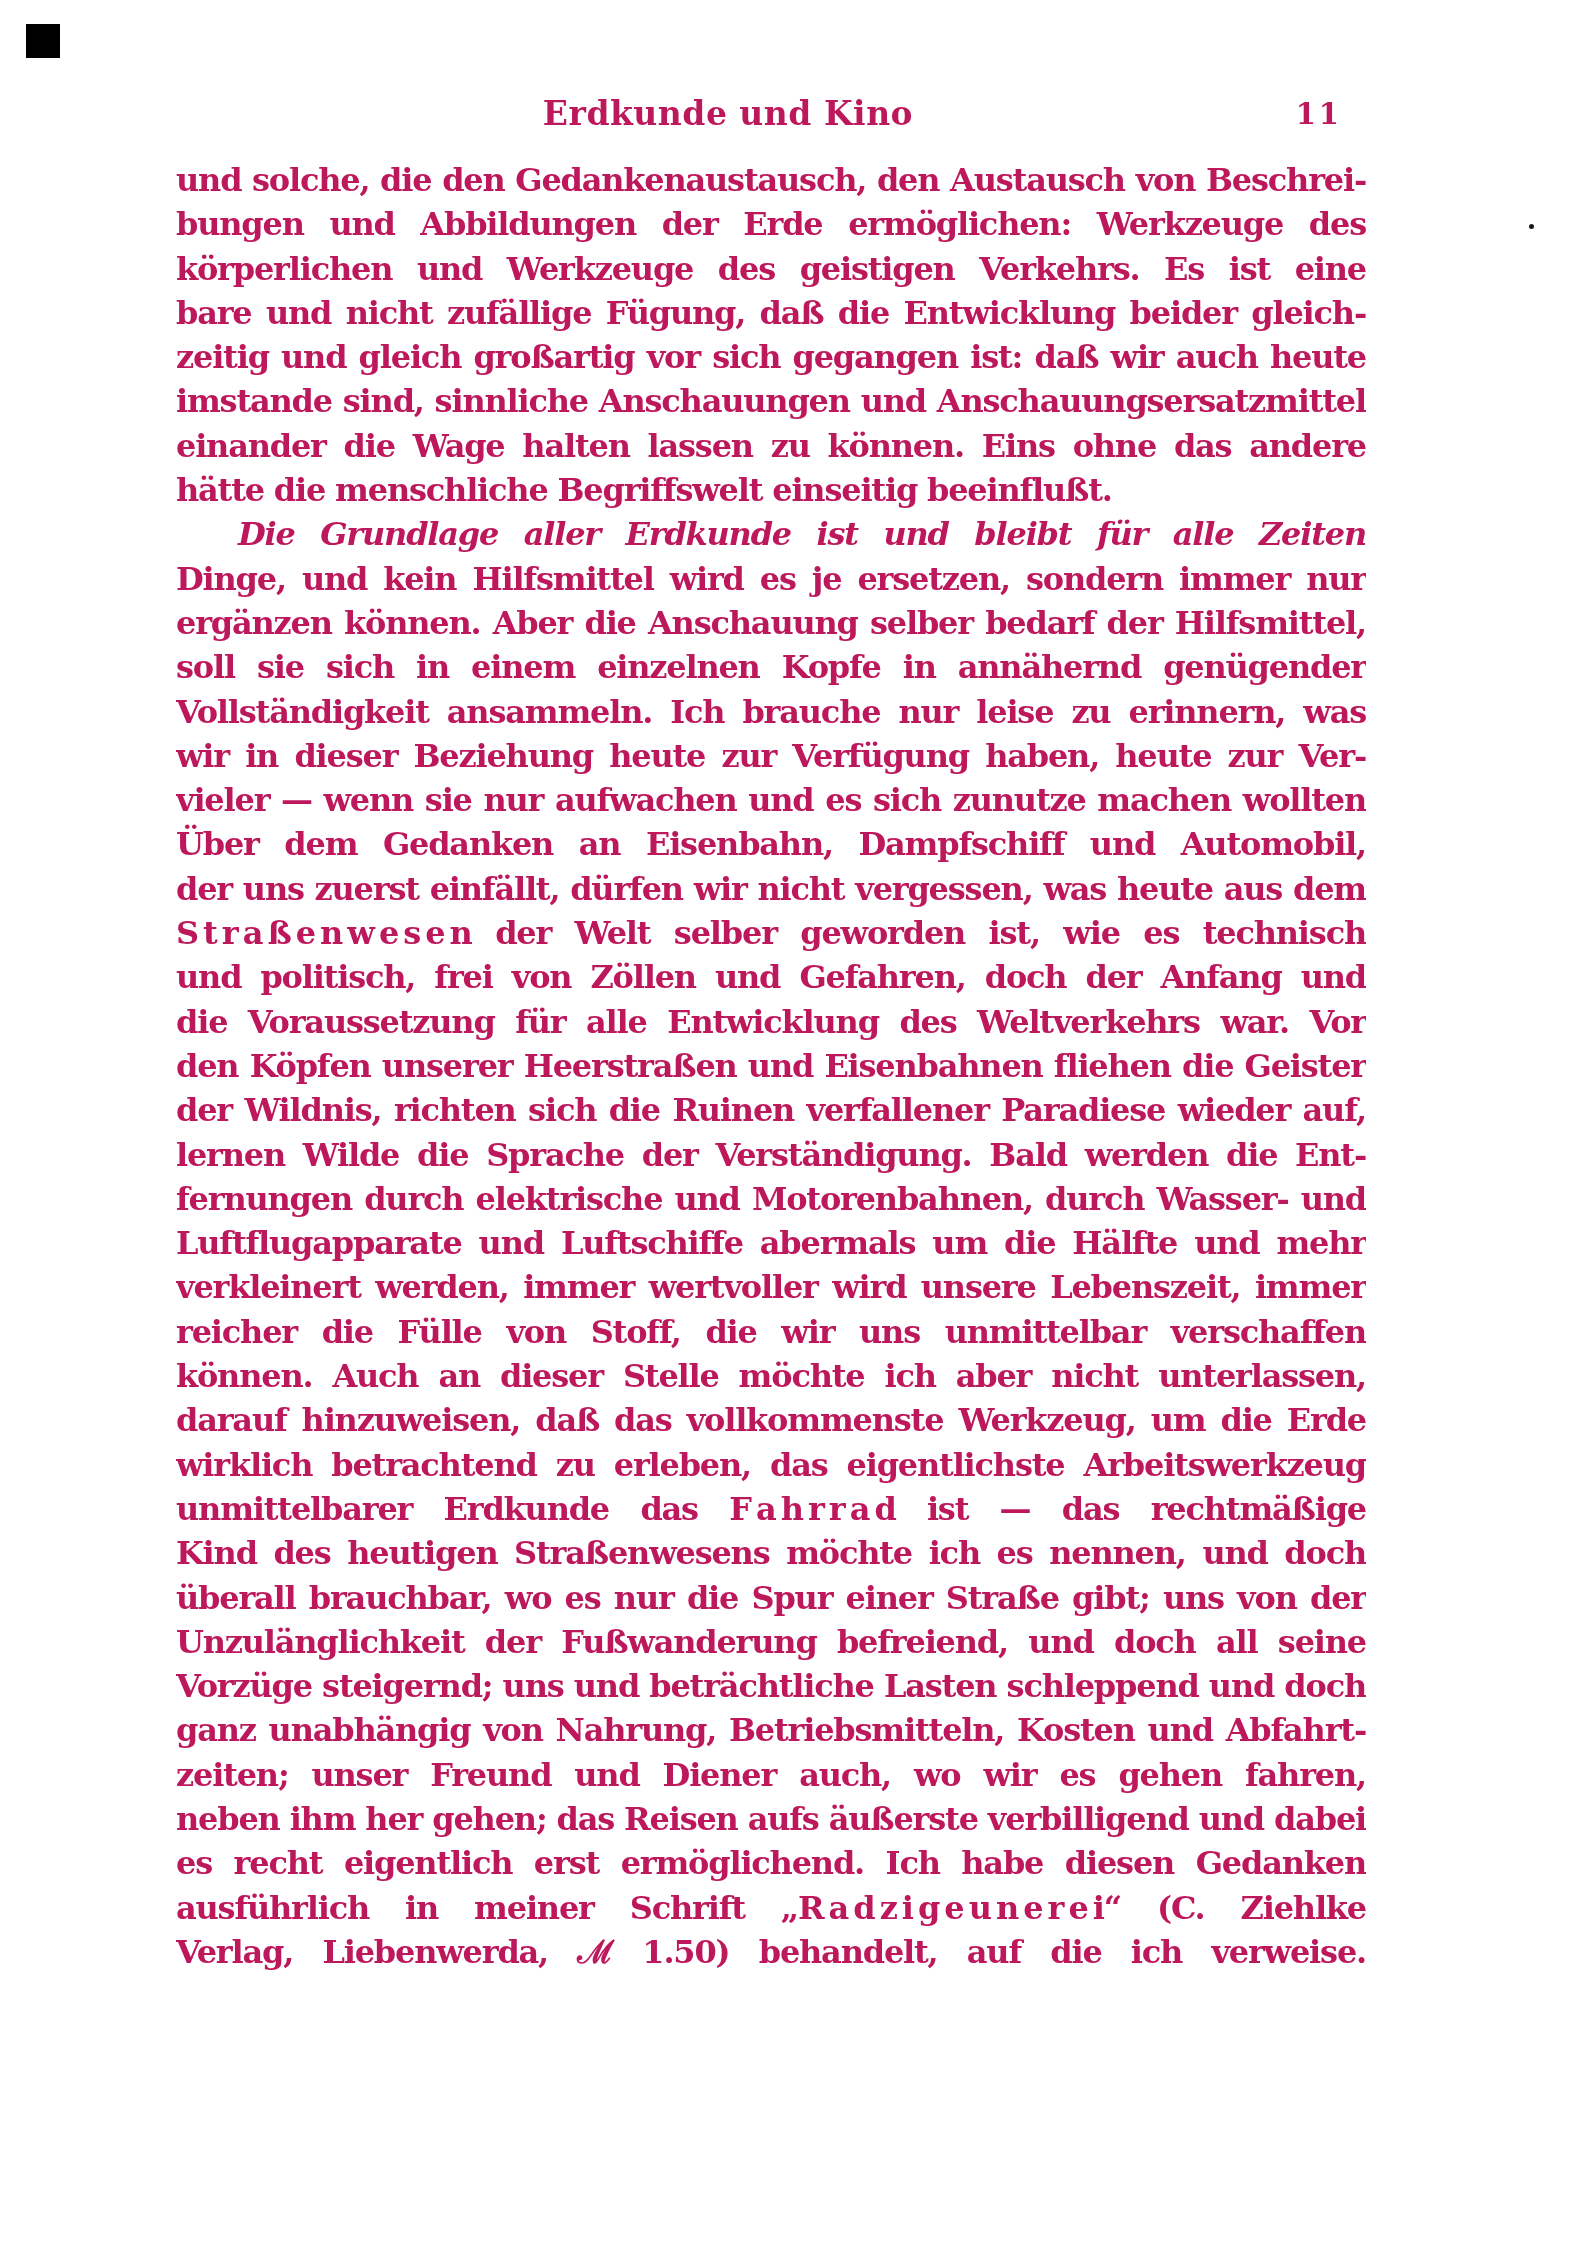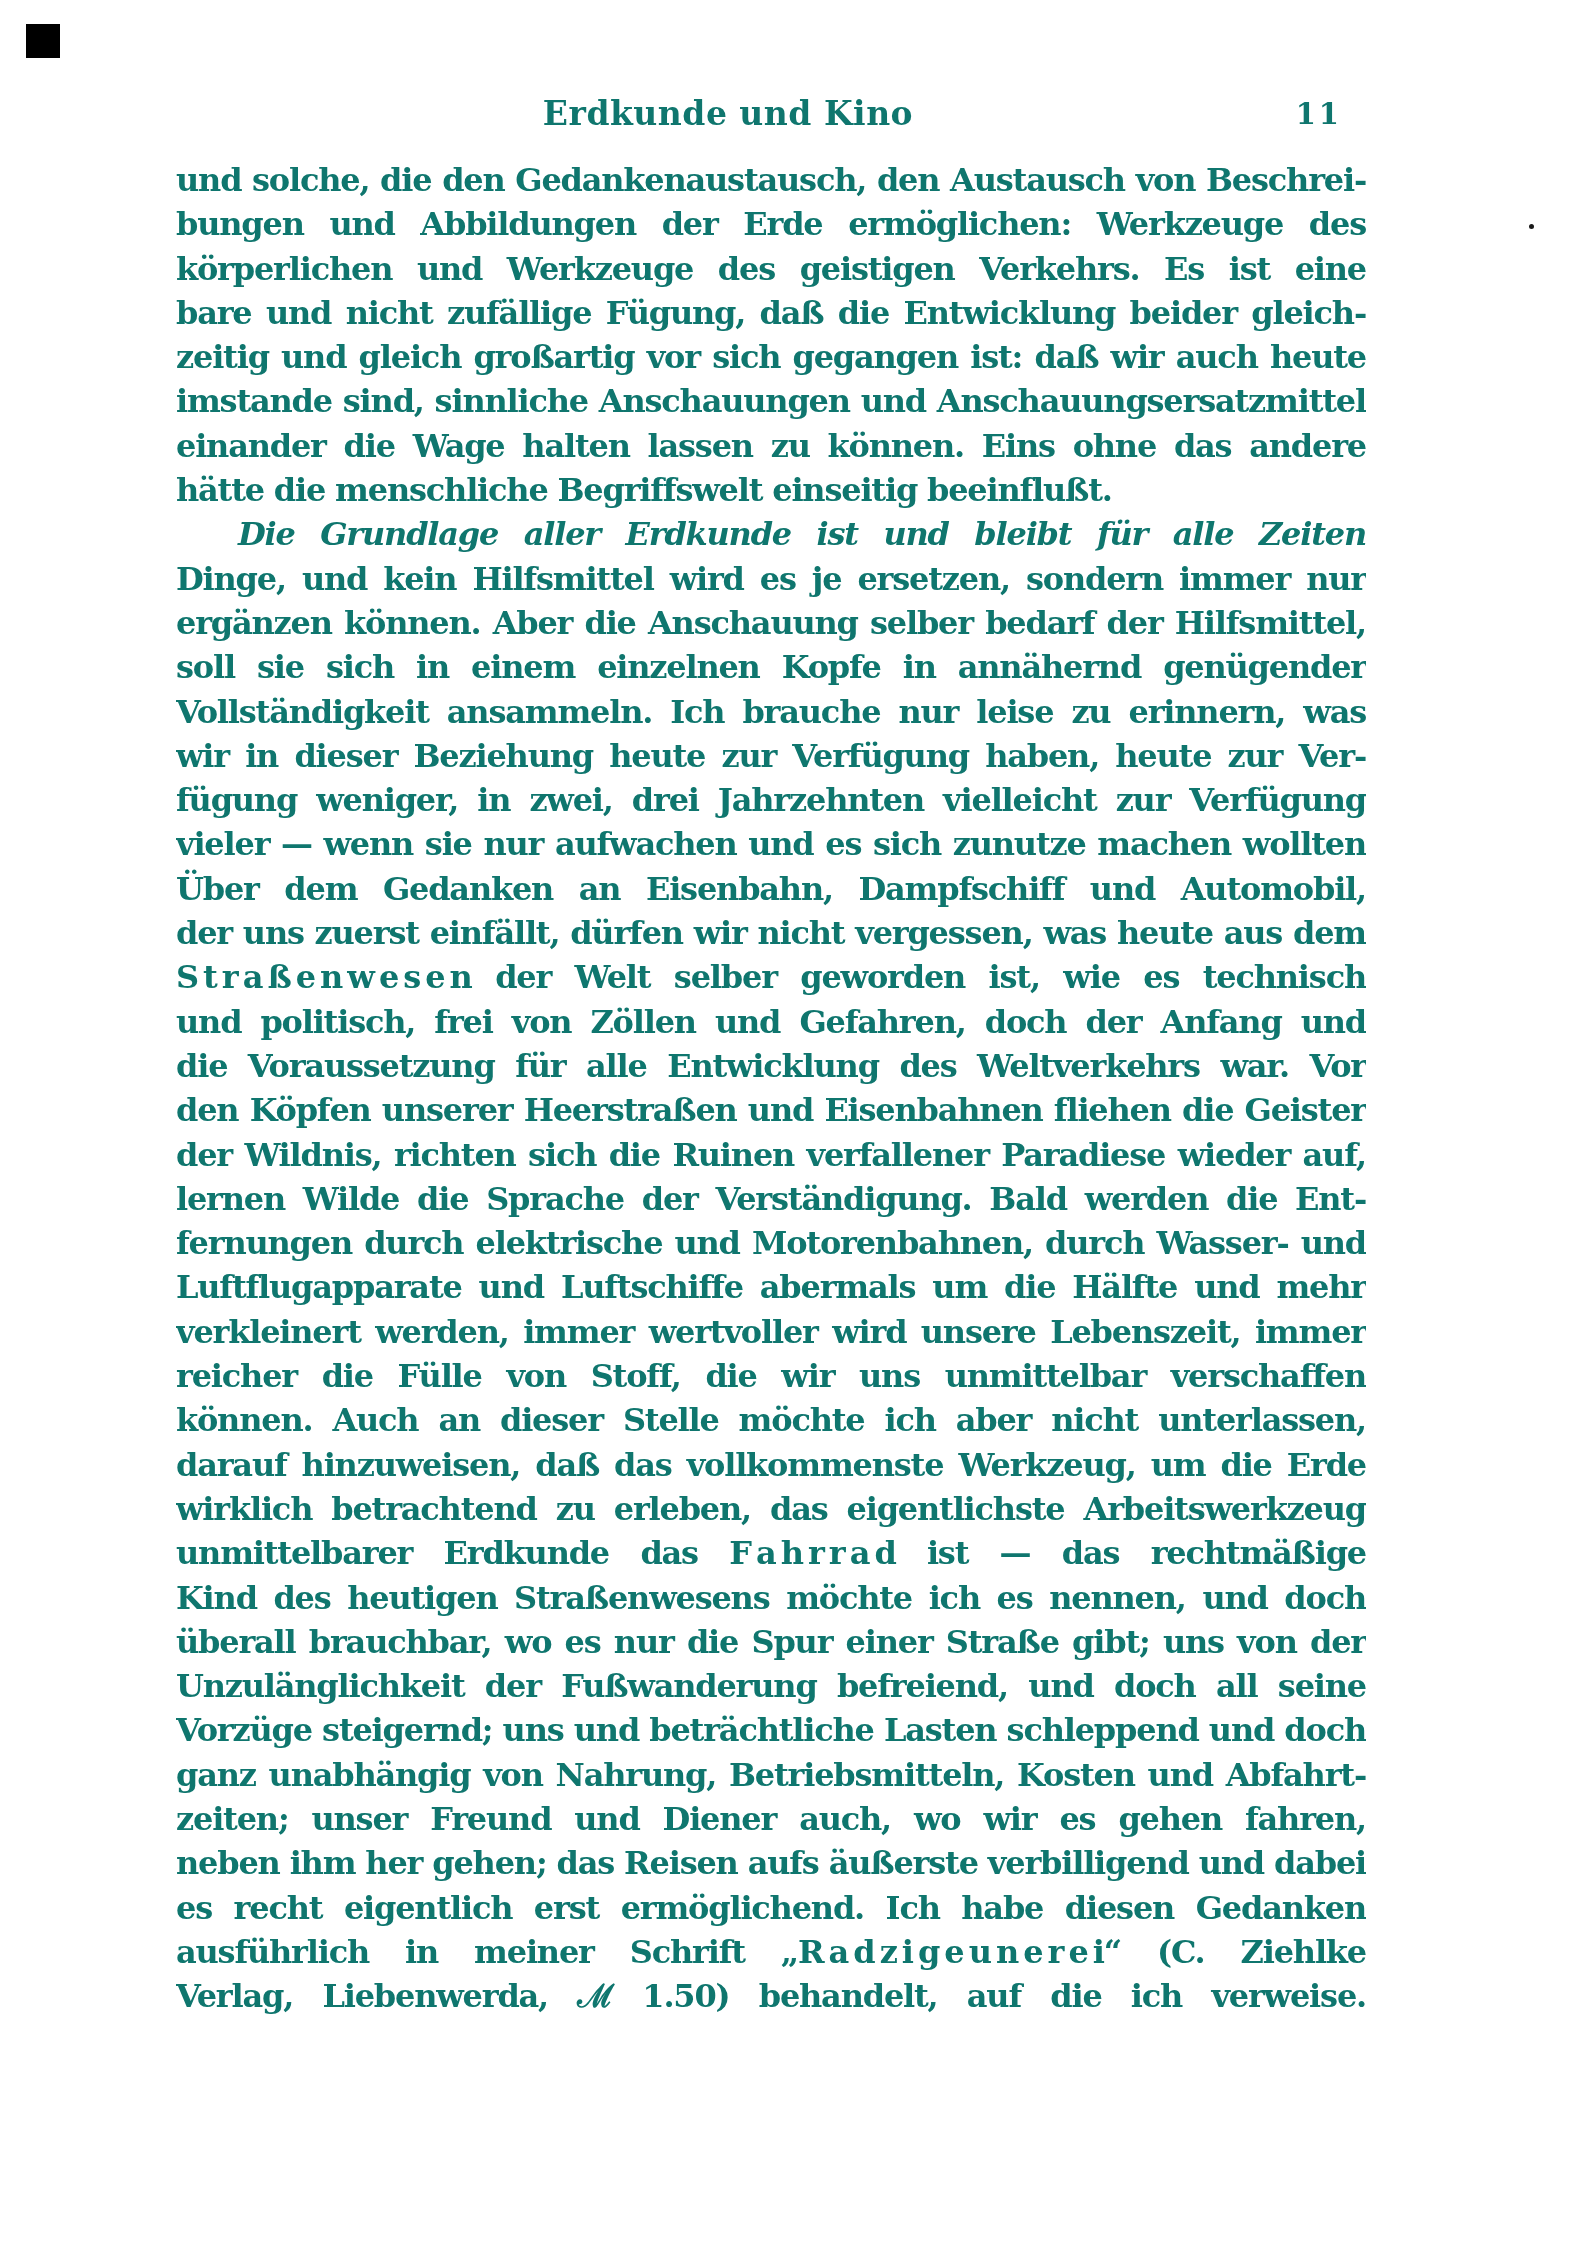--- a/index.html
+++ b/index.html
@@ -84,21 +84,21 @@
     text-align-last: left;
   }
   .line.indent {
     text-indent: 62px;
     font-style: italic;
   }
 </style>
 </head>
 <body>
 
-<div class="page" style="background: rgb(255, 255, 255); color: #0f766e;">
+<div class="page" style="background: rgb(255, 255, 255); color: #be185d;">
   <div class="corner-mark"></div>
   <div class="speck"></div>
 
   <div class="running-header">
     <div class="header-title">Erdkunde und Kino</div>
     <div class="page-number">11</div>
   </div>
 
   <div class="text-block">
       <div class="line">und solche, die den Gedankenaustausch, den Austausch von Beschrei-</div>
@@ -108,21 +108,20 @@
       <div class="line">zeitig und gleich großartig vor sich gegangen ist: daß wir auch heute</div>
       <div class="line">imstande sind, sinnliche Anschauungen und Anschauungsersatzmittel</div>
       <div class="line">einander die Wage halten lassen zu können.  Eins ohne das andere</div>
       <div class="line no-justify">hätte die menschliche Begriffswelt einseitig beeinflußt.</div>
       <div class="line indent">Die Grundlage aller Erdkunde ist und bleibt für alle Zeiten</div>
       <div class="line">Dinge, und kein Hilfsmittel wird es je ersetzen, sondern immer nur</div>
       <div class="line">ergänzen können. Aber die Anschauung selber bedarf der Hilfsmittel,</div>
       <div class="line">soll sie sich in einem einzelnen Kopfe in annähernd genügender</div>
       <div class="line">Vollständigkeit ansammeln.  Ich brauche nur leise zu erinnern, was</div>
       <div class="line">wir in dieser Beziehung heute zur Verfügung haben, heute zur Ver-</div>
-      <div class="line">fügung weniger, in zwei, drei Jahrzehnten vielleicht zur Verfügung</div>
       <div class="line">vieler — wenn sie nur aufwachen und es sich zunutze machen wollten !</div>
       <div class="line">Über dem Gedanken an Eisenbahn, Dampfschiff und Automobil,</div>
       <div class="line">der uns zuerst einfällt, dürfen wir nicht vergessen, was heute aus dem</div>
       <div class="line">S t r a ß e n w e s e n der Welt selber geworden ist, wie es technisch</div>
       <div class="line">und politisch, frei von Zöllen und Gefahren, doch der Anfang und</div>
       <div class="line">die Voraussetzung für alle Entwicklung des Weltverkehrs war.  Vor</div>
       <div class="line">den Köpfen unserer Heerstraßen und Eisenbahnen fliehen die Geister</div>
       <div class="line">der Wildnis, richten sich die Ruinen verfallener Paradiese wieder auf,</div>
       <div class="line">lernen Wilde die Sprache der Verständigung.  Bald werden die Ent-</div>
       <div class="line">fernungen durch elektrische und Motorenbahnen, durch Wasser- und</div>

